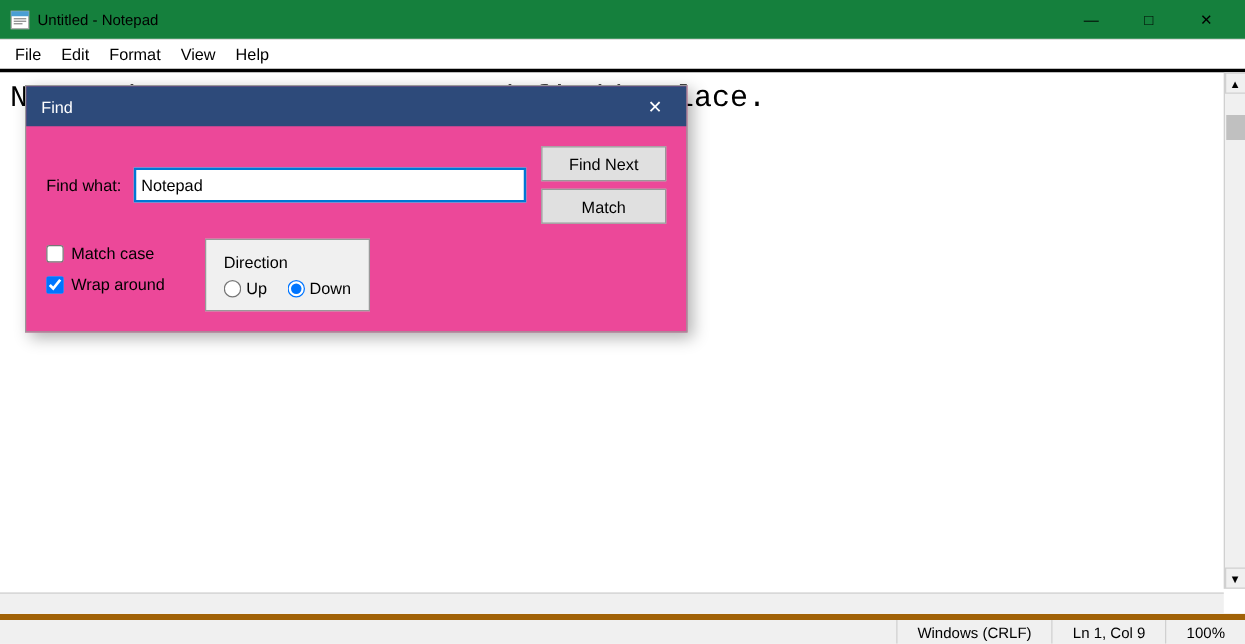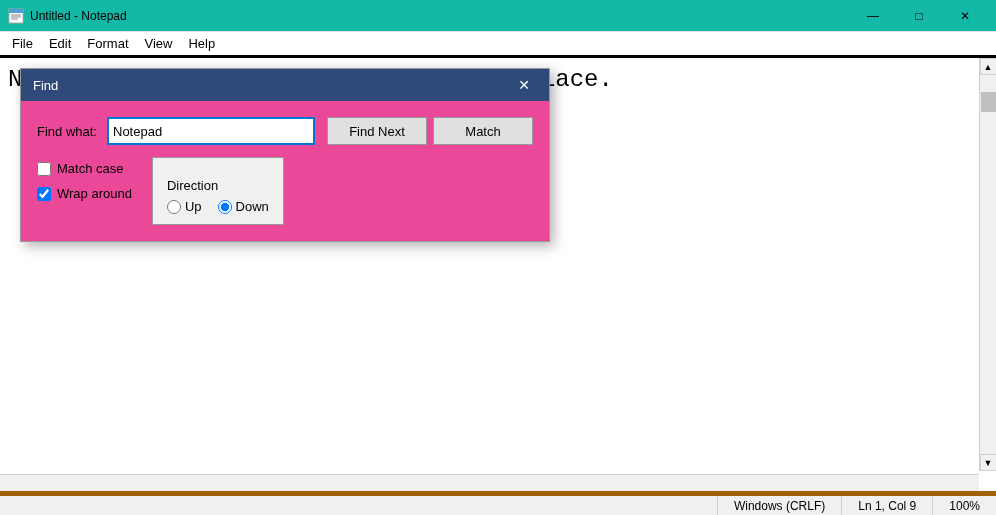--- a/index.html
+++ b/index.html
@@ -9,21 +9,21 @@
       height: 515px;
       overflow: hidden;
       font-family: 'Segoe UI', sans-serif;
       background: #f0f0f0;
       display: flex;
       flex-direction: column;
     }
 
     
     .title-bar {
-      background: #14b8a6;
+      background: #15803d;
       height: 32px;
       display: flex;
       align-items: center;
       padding: 0 8px;
       border-bottom: 1px solid #e0e0e0;
       flex-shrink: 0;
       justify-content: flex-end;
     }
     .title-bar-icon {
       width: 16px;
@@ -205,38 +205,38 @@
       border: 2px solid #0078d4;
       padding: 0 4px;
       font-size: 13px;
       font-family: Liberation Sans, sans-serif;
       outline: none;
       background: #fff;
       color: #000;
     }
     .find-buttons {
       display: flex;
-      flex-direction: row;
+      flex-direction: column;
       gap: 6px;
       margin-left: 12px;
     }
     .dialog-btn {
       width: 100px;
       height: 28px;
       background: #e0e0e0;
       border: 1px solid #999;
       font-size: 13px;
       cursor: pointer;
       font-family: 'Segoe UI', sans-serif;
     }
 
     .options-row {
       display: flex;
       align-items: flex-start;
-      gap: 20px;
+      gap: 32px;
     }
     .checkboxes {
       display: flex;
       flex-direction: column;
       gap: 10px;
       padding-top: 4px;
     }
     .checkbox-item {
       display: flex;
       align-items: center;
@@ -244,21 +244,21 @@
       font-size: 13px;
       cursor: pointer;
     }
     .checkbox-item input[type="checkbox"] {
       width: 14px;
       height: 14px;
       cursor: pointer;
     }
     .direction-group {
       border: 1px solid #999;
-      padding: 20px 14px 10px 14px;
+      padding: 10px 14px 10px 14px;
       background: #f0f0f0;
     }
     .direction-legend {
       font-size: 13px;
       margin-bottom: 6px;
     }
     .direction-radios {
       display: flex;
       gap: 16px;
       align-items: flex-end;

